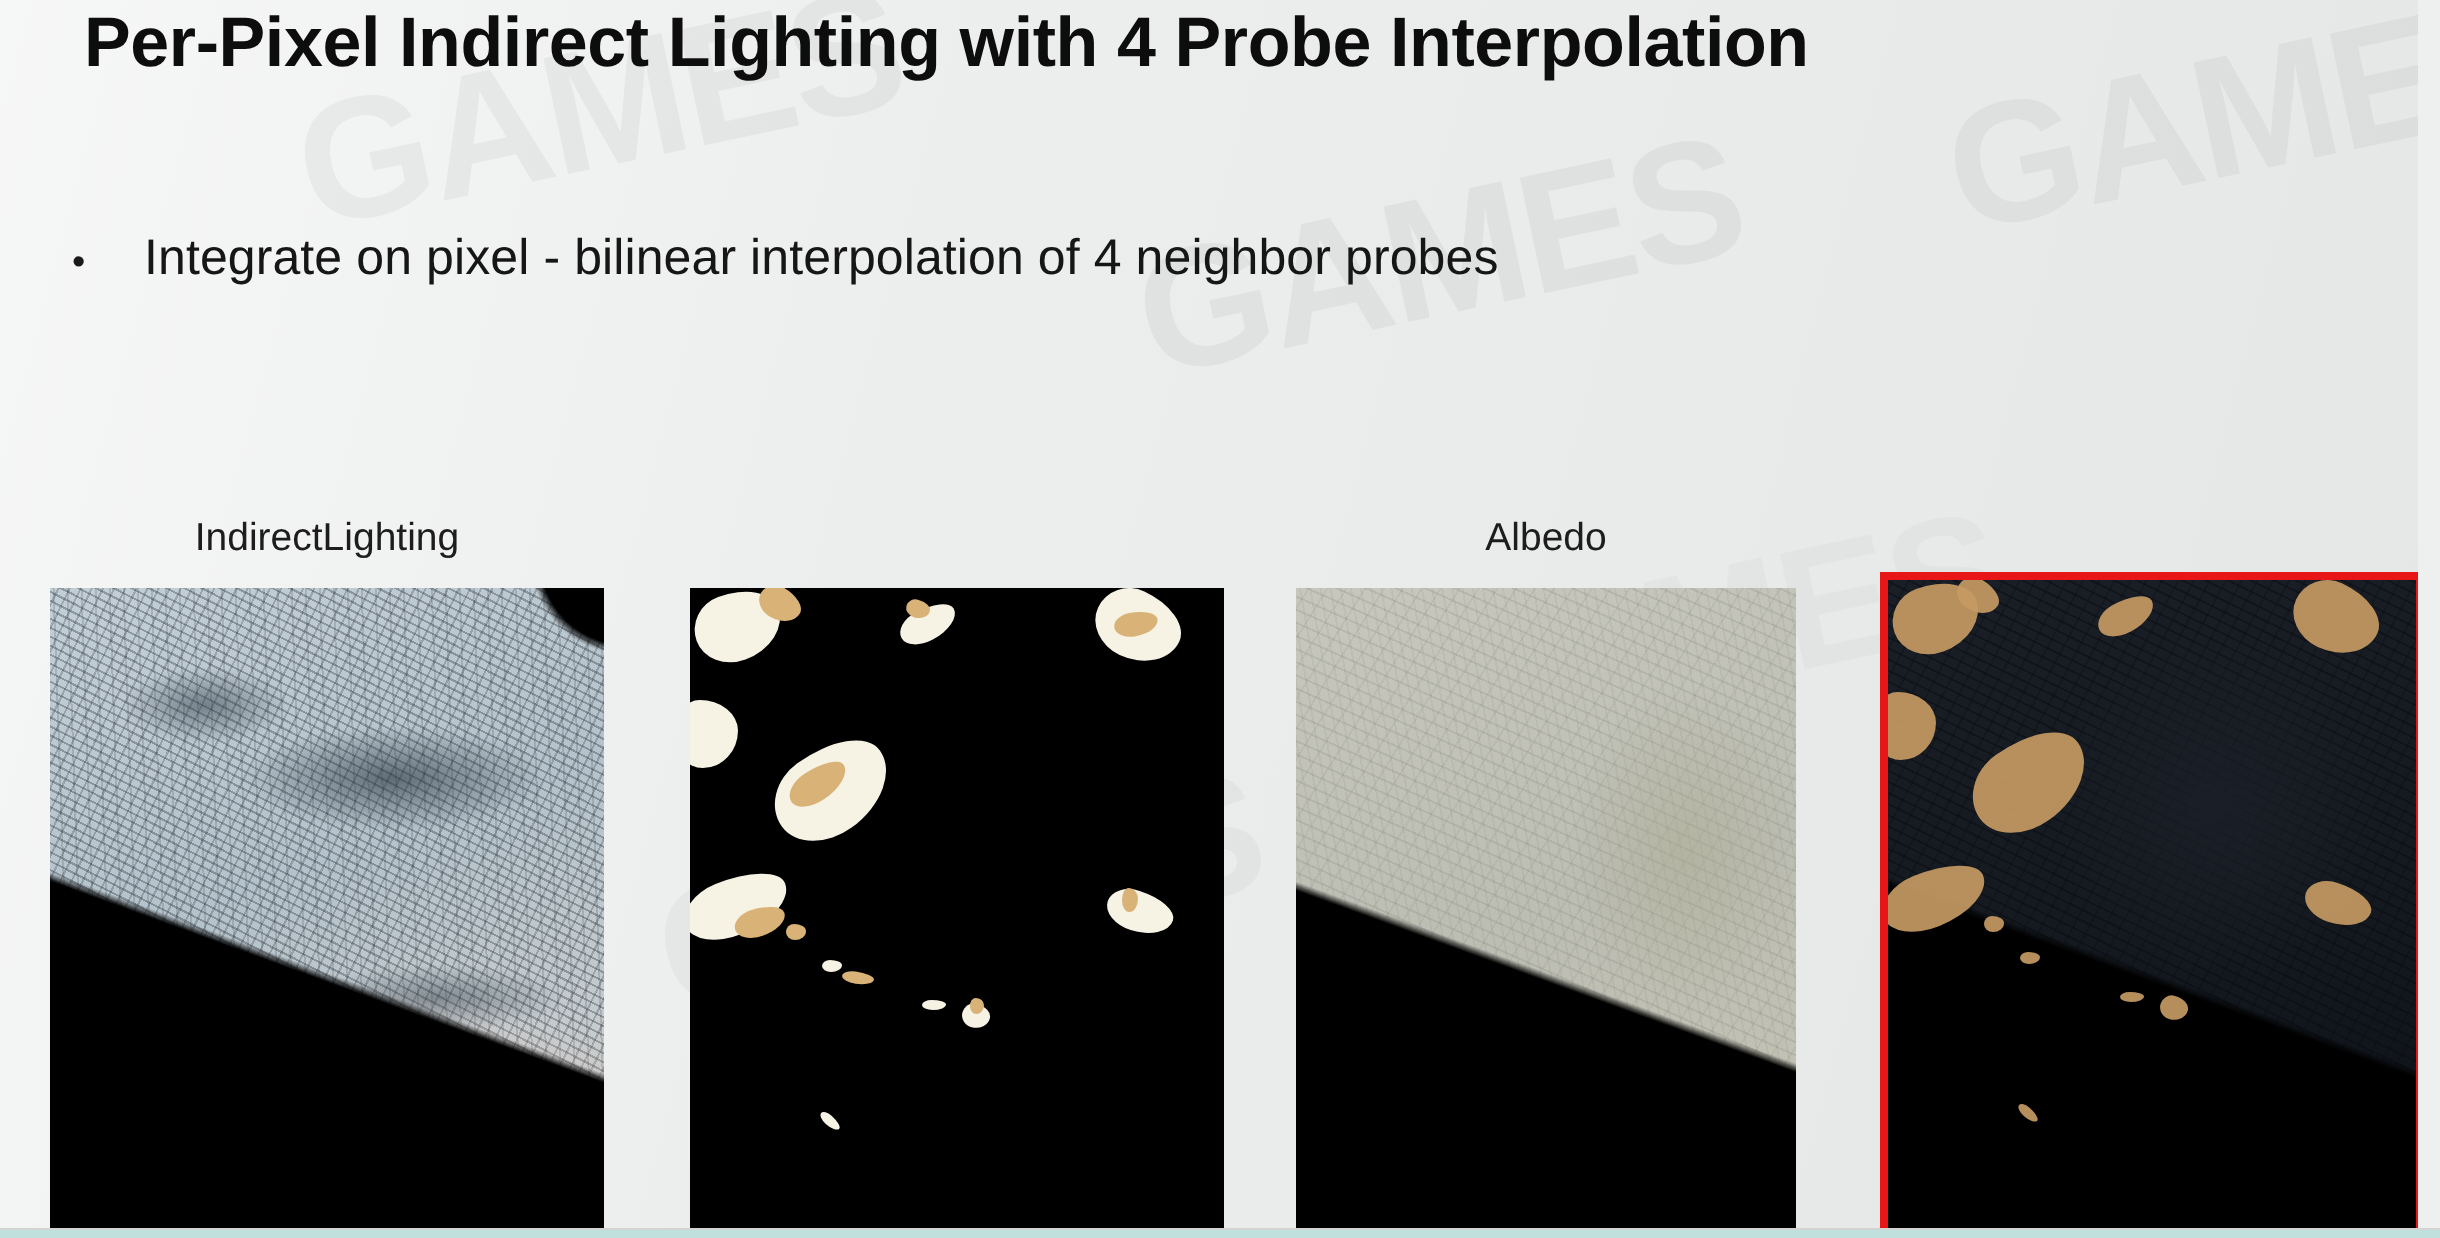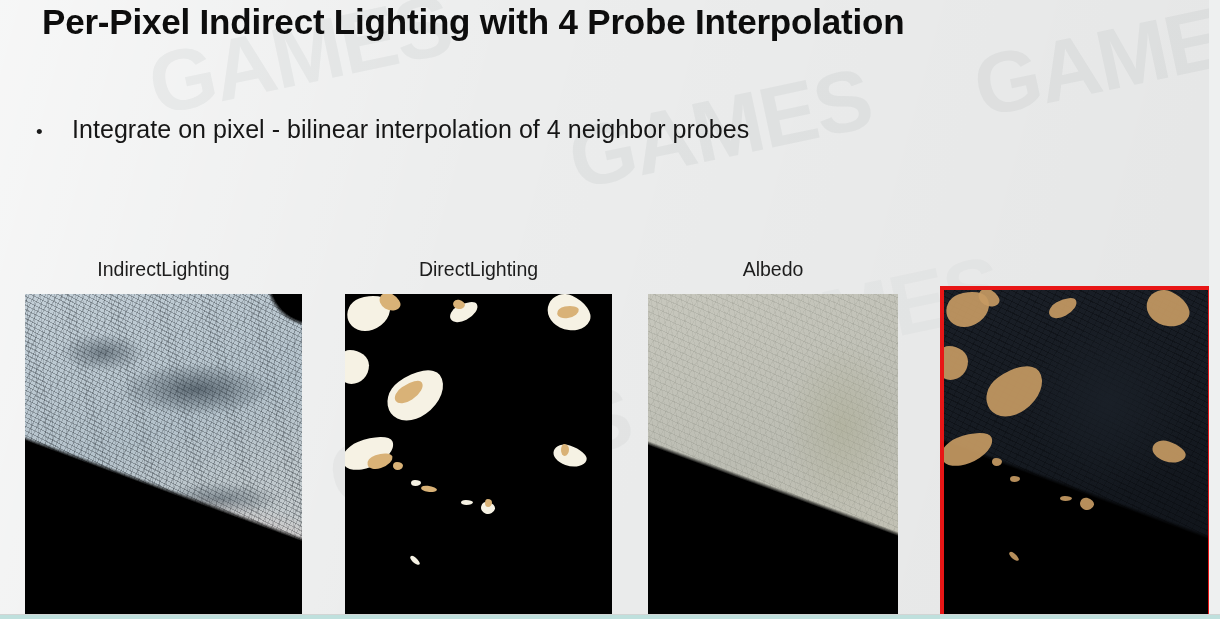--- a/index.html
+++ b/index.html
@@ -215,21 +215,20 @@
     <span id="bullet-marker">•</span>
     <span id="bullet-text">Integrate on pixel  - bilinear interpolation of 4 neighbor probes</span>
   </div>
 
   <div class="panel" id="panel-0" style="left:25px; top:248px; width:277px; height:366px;">
     <div class="panel-caption">IndirectLighting</div>
     <div class="panel-img tex-indirect"></div>
   </div>
 
   <div class="panel" id="panel-1" style="left:345px; top:248px; width:267px; height:366px;">
-    <div class="panel-caption">DirectLighting</div>
     <div class="panel-img tex-direct" id="direct-canvas">
         <div class="blob cream" style="left: 2px; top: 2px; width: 44px; height: 34px; transform: rotate(-20deg);"></div>
         <div class="blob warm" style="left: 34px; top: 0px; width: 22px; height: 16px; transform: rotate(30deg);"></div>
         <div class="blob cream" style="left: 104px; top: 10px; width: 30px; height: 16px; transform: rotate(-28deg);"></div>
         <div class="blob warm" style="left: 108px; top: 6px; width: 12px; height: 9px; transform: rotate(15deg);"></div>
         <div class="blob cream" style="left: 202px; top: 2px; width: 44px; height: 34px; transform: rotate(25deg);"></div>
         <div class="blob warm" style="left: 212px; top: 12px; width: 22px; height: 12px; transform: rotate(-10deg);"></div>
         <div class="blob cream" style="left: -8px; top: 56px; width: 32px; height: 34px; transform: rotate(0deg);"></div>
         <div class="blob cream" style="left: 40px; top: 80px; width: 62px; height: 42px; transform: rotate(-36deg);"></div>
         <div class="blob warm" style="left: 48px; top: 90px; width: 32px; height: 16px; transform: rotate(-34deg);"></div>

